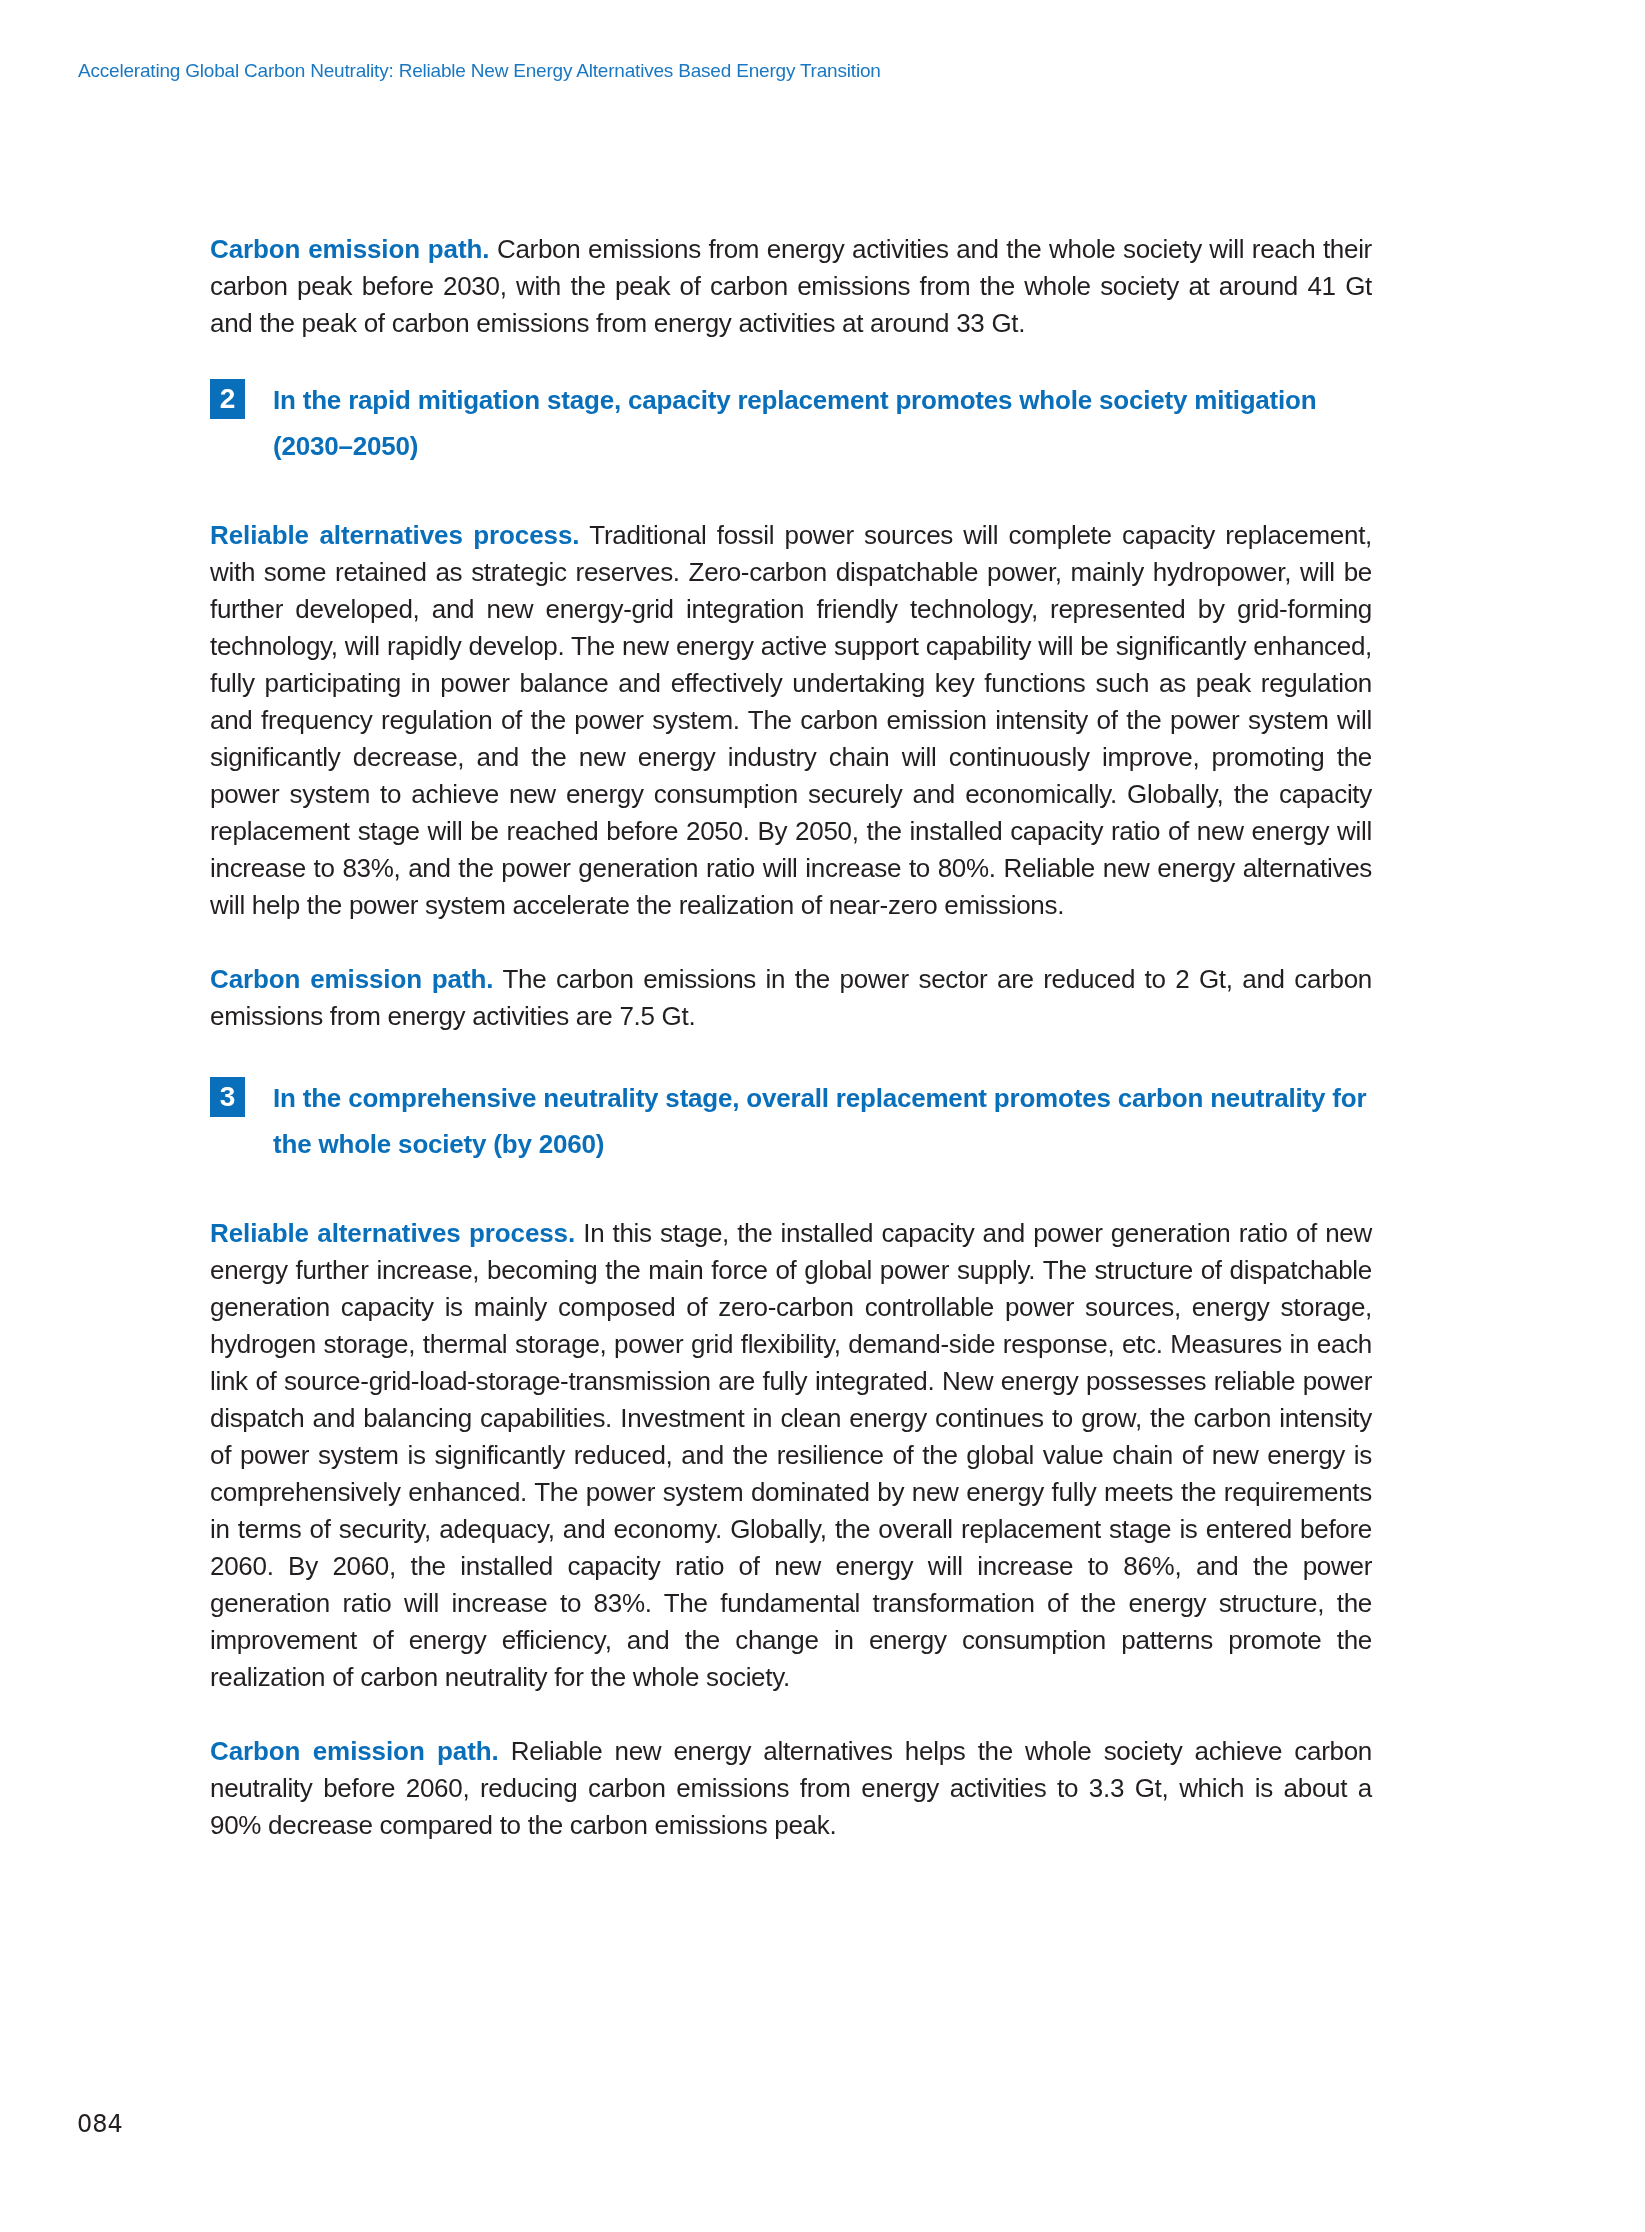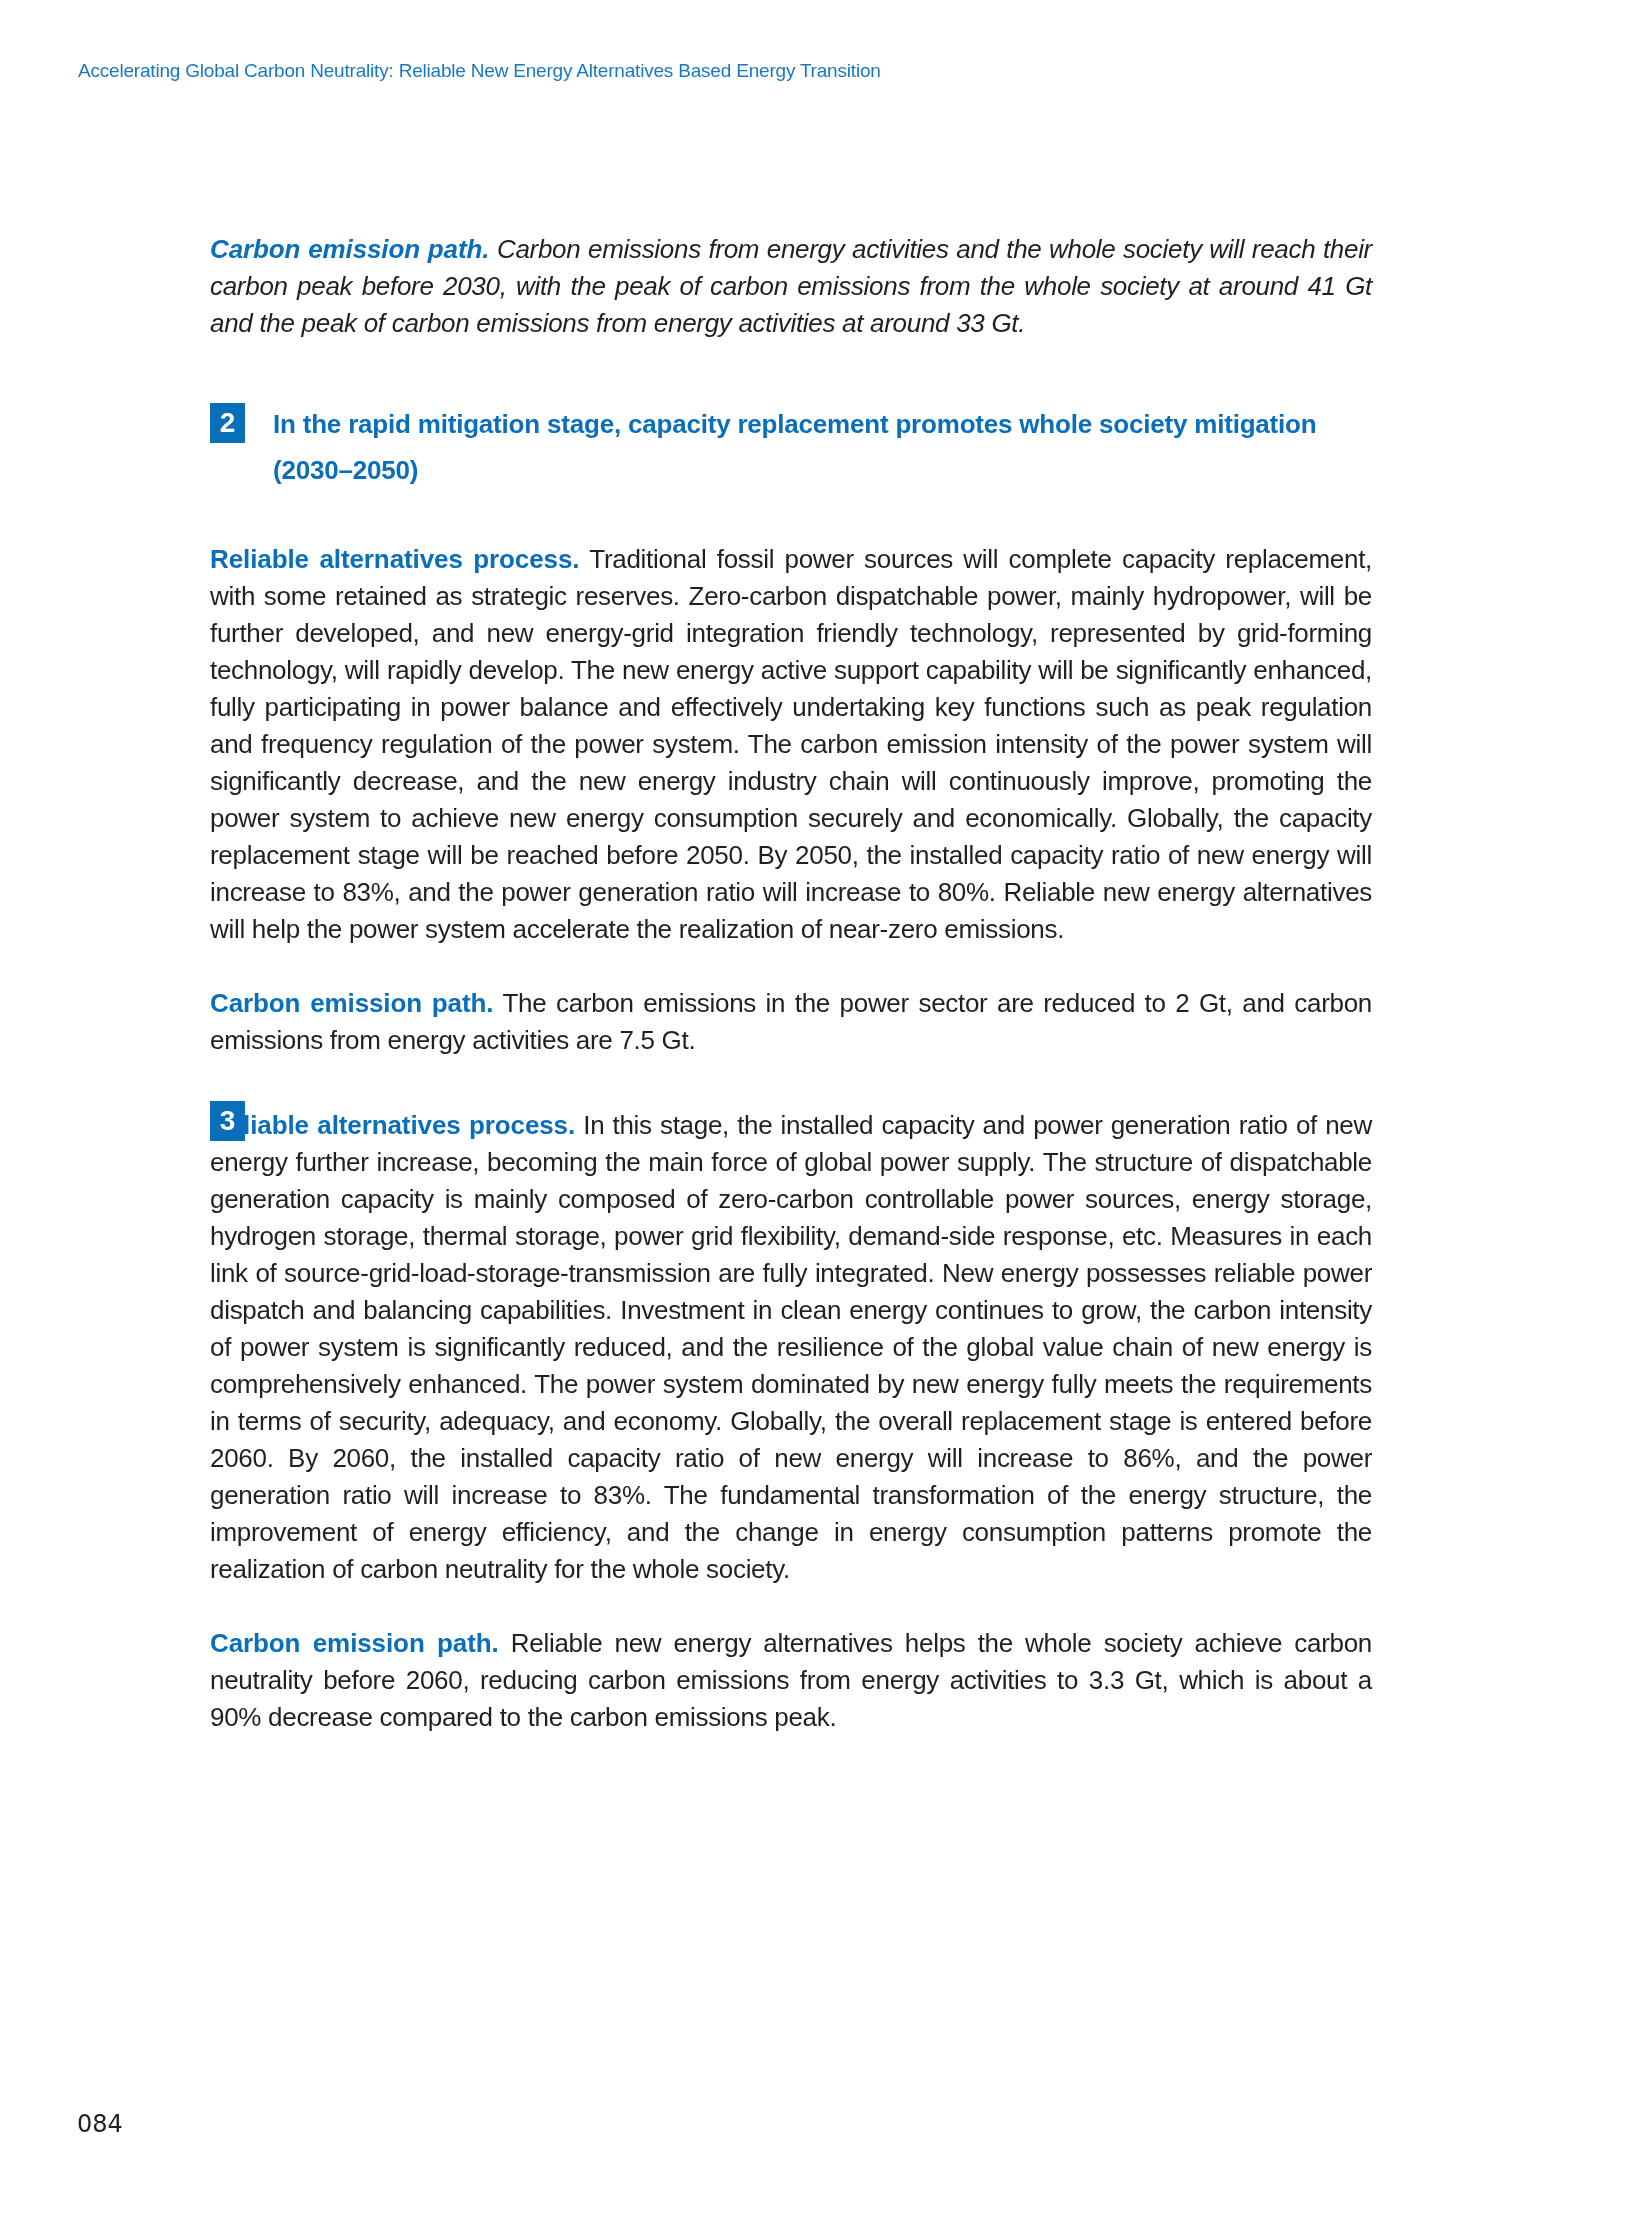--- a/index.html
+++ b/index.html
@@ -21,39 +21,40 @@
       color: #231f20; font-family: "DejaVu Sans", sans-serif; }
   </style>
 </head>
 <body>
 
 <div class="running-header">Accelerating Global Carbon Neutrality: Reliable New Energy Alternatives Based Energy Transition</div>
 
 <div class="content">
 
 
-  <p class="para" style="margin-bottom:59px;font-style:italic;">
+  <p class="para" style="margin-bottom:35px;">
     <span class="lead">Carbon emission path.</span><span> Carbon emissions from energy activities and the whole society will reach their carbon peak before 2030, with the peak of carbon emissions from the whole society at around 41 Gt and the peak of carbon emissions from energy activities at around 33 Gt.</span>
   </p>
 
   <div class="stage-heading">
     <span class="badge">2</span>
     <span>In the rapid mitigation stage, capacity replacement promotes whole society mitigation (2030–2050)</span>
   </div>
 
   <p class="para">
     <span class="lead">Reliable alternatives process.</span><span> Traditional fossil power sources will complete capacity replacement, with some retained as strategic reserves. Zero-carbon dispatchable power, mainly hydropower, will be further developed, and new energy-grid integration friendly technology, represented by grid-forming technology, will rapidly develop. The new energy active support capability will be significantly enhanced, fully participating in power balance and effectively undertaking key functions such as peak regulation and frequency regulation of the power system. The carbon emission intensity of the power system will significantly decrease, and the new energy industry chain will continuously improve, promoting the power system to achieve new energy consumption securely and economically. Globally, the capacity replacement stage will be reached before 2050. By 2050, the installed capacity ratio of new energy will increase to 83%, and the power generation ratio will increase to 80%. Reliable new energy alternatives will help the power system accelerate the realization of near-zero emissions.</span>
   </p>
 
   <p class="para" style="margin-bottom:40px;">
     <span class="lead">Carbon emission path.</span><span> The carbon emissions in the power sector are reduced to 2 Gt, and carbon emissions from energy activities are 7.5 Gt.</span>
   </p>
 
   <div class="stage-heading">
     <span class="badge">3</span>
+    <span>In the comprehensive neutrality stage, overall replacement promotes carbon neutrality for the whole society (by 2060)</span>
   </div>
 
   <p class="para">
     <span class="lead">Reliable alternatives process.</span><span> In this stage, the installed capacity and power generation ratio of new energy further increase, becoming the main force of global power supply. The structure of dispatchable generation capacity is mainly composed of zero-carbon controllable power sources, energy storage, hydrogen storage, thermal storage, power grid flexibility, demand-side response, etc. Measures in each link of source-grid-load-storage-transmission are fully integrated. New energy possesses reliable power dispatch and balancing capabilities. Investment in clean energy continues to grow, the carbon intensity of power system is significantly reduced, and the resilience of the global value chain of new energy is comprehensively enhanced. The power system dominated by new energy fully meets the requirements in terms of security, adequacy, and economy. Globally, the overall replacement stage is entered before 2060. By 2060, the installed capacity ratio of new energy will increase to 86%, and the power generation ratio will increase to 83%. The fundamental transformation of the energy structure, the improvement of energy efficiency, and the change in energy consumption patterns promote the realization of carbon neutrality for the whole society.</span>
   </p>
 
   <p class="para">
     <span class="lead">Carbon emission path.</span><span> Reliable new energy alternatives helps the whole society achieve carbon neutrality before 2060, reducing carbon emissions from energy activities to 3.3 Gt, which is about a 90% decrease compared to the carbon emissions peak.</span>
   </p>
 

